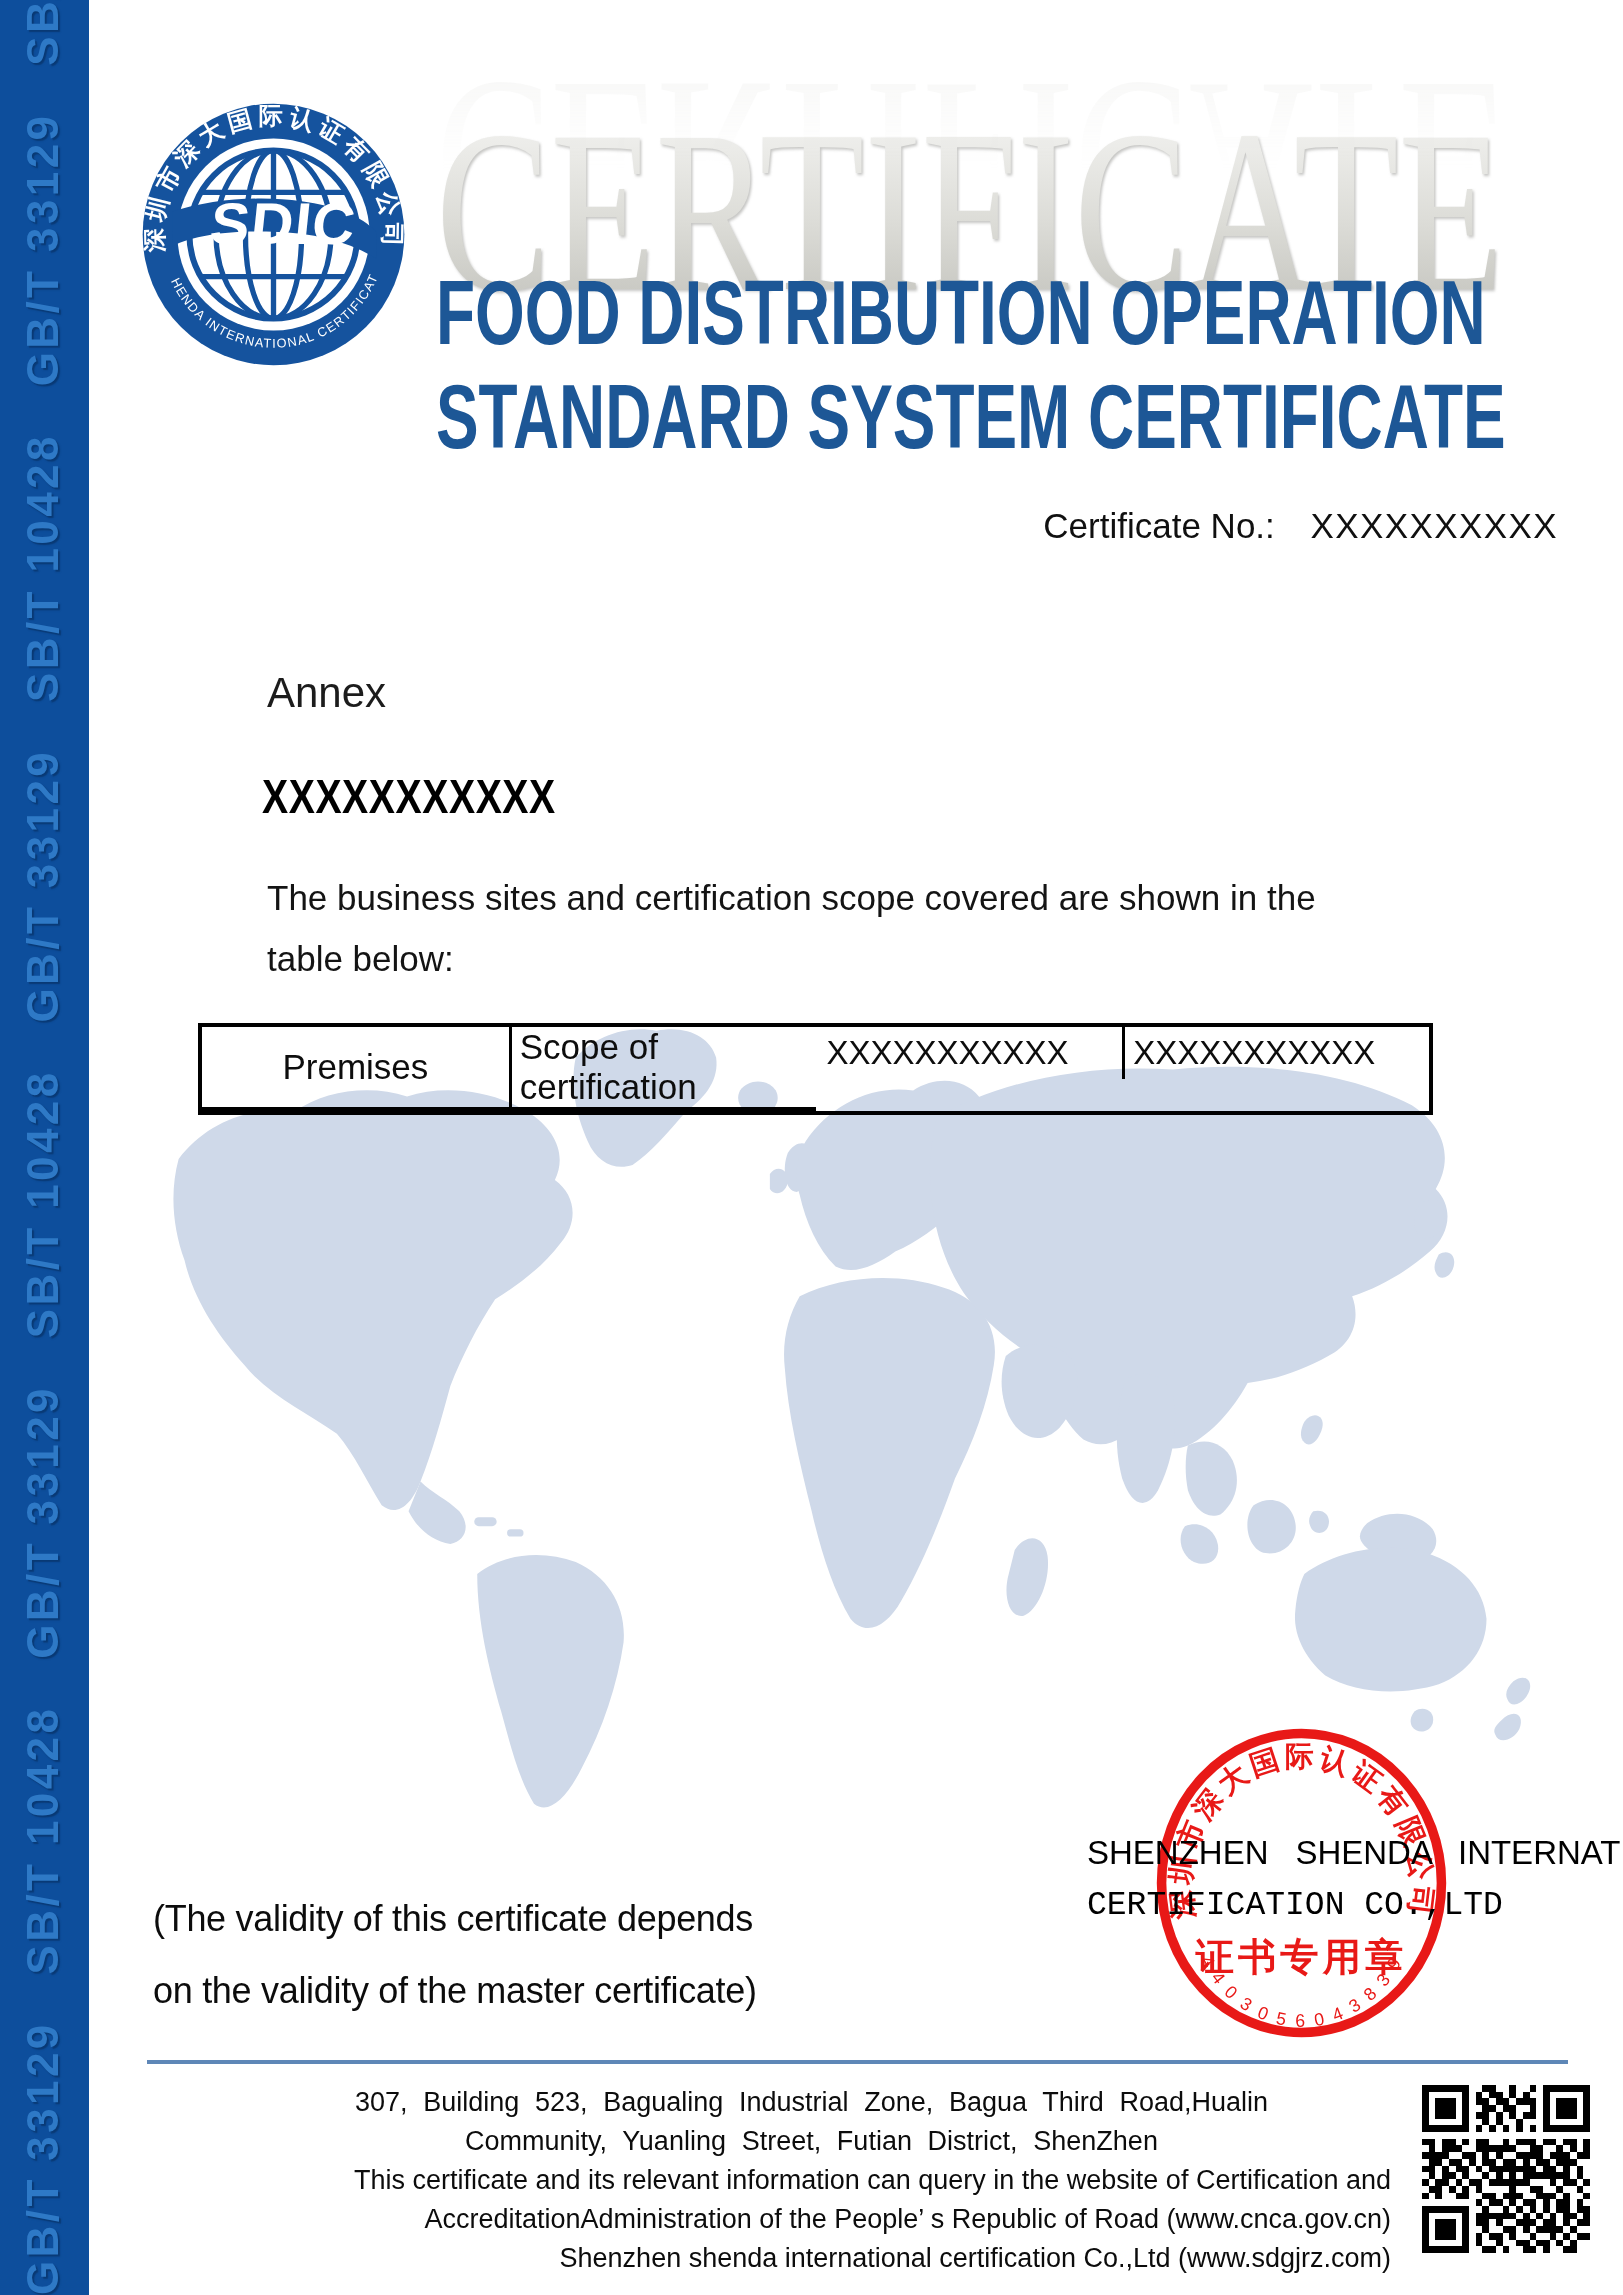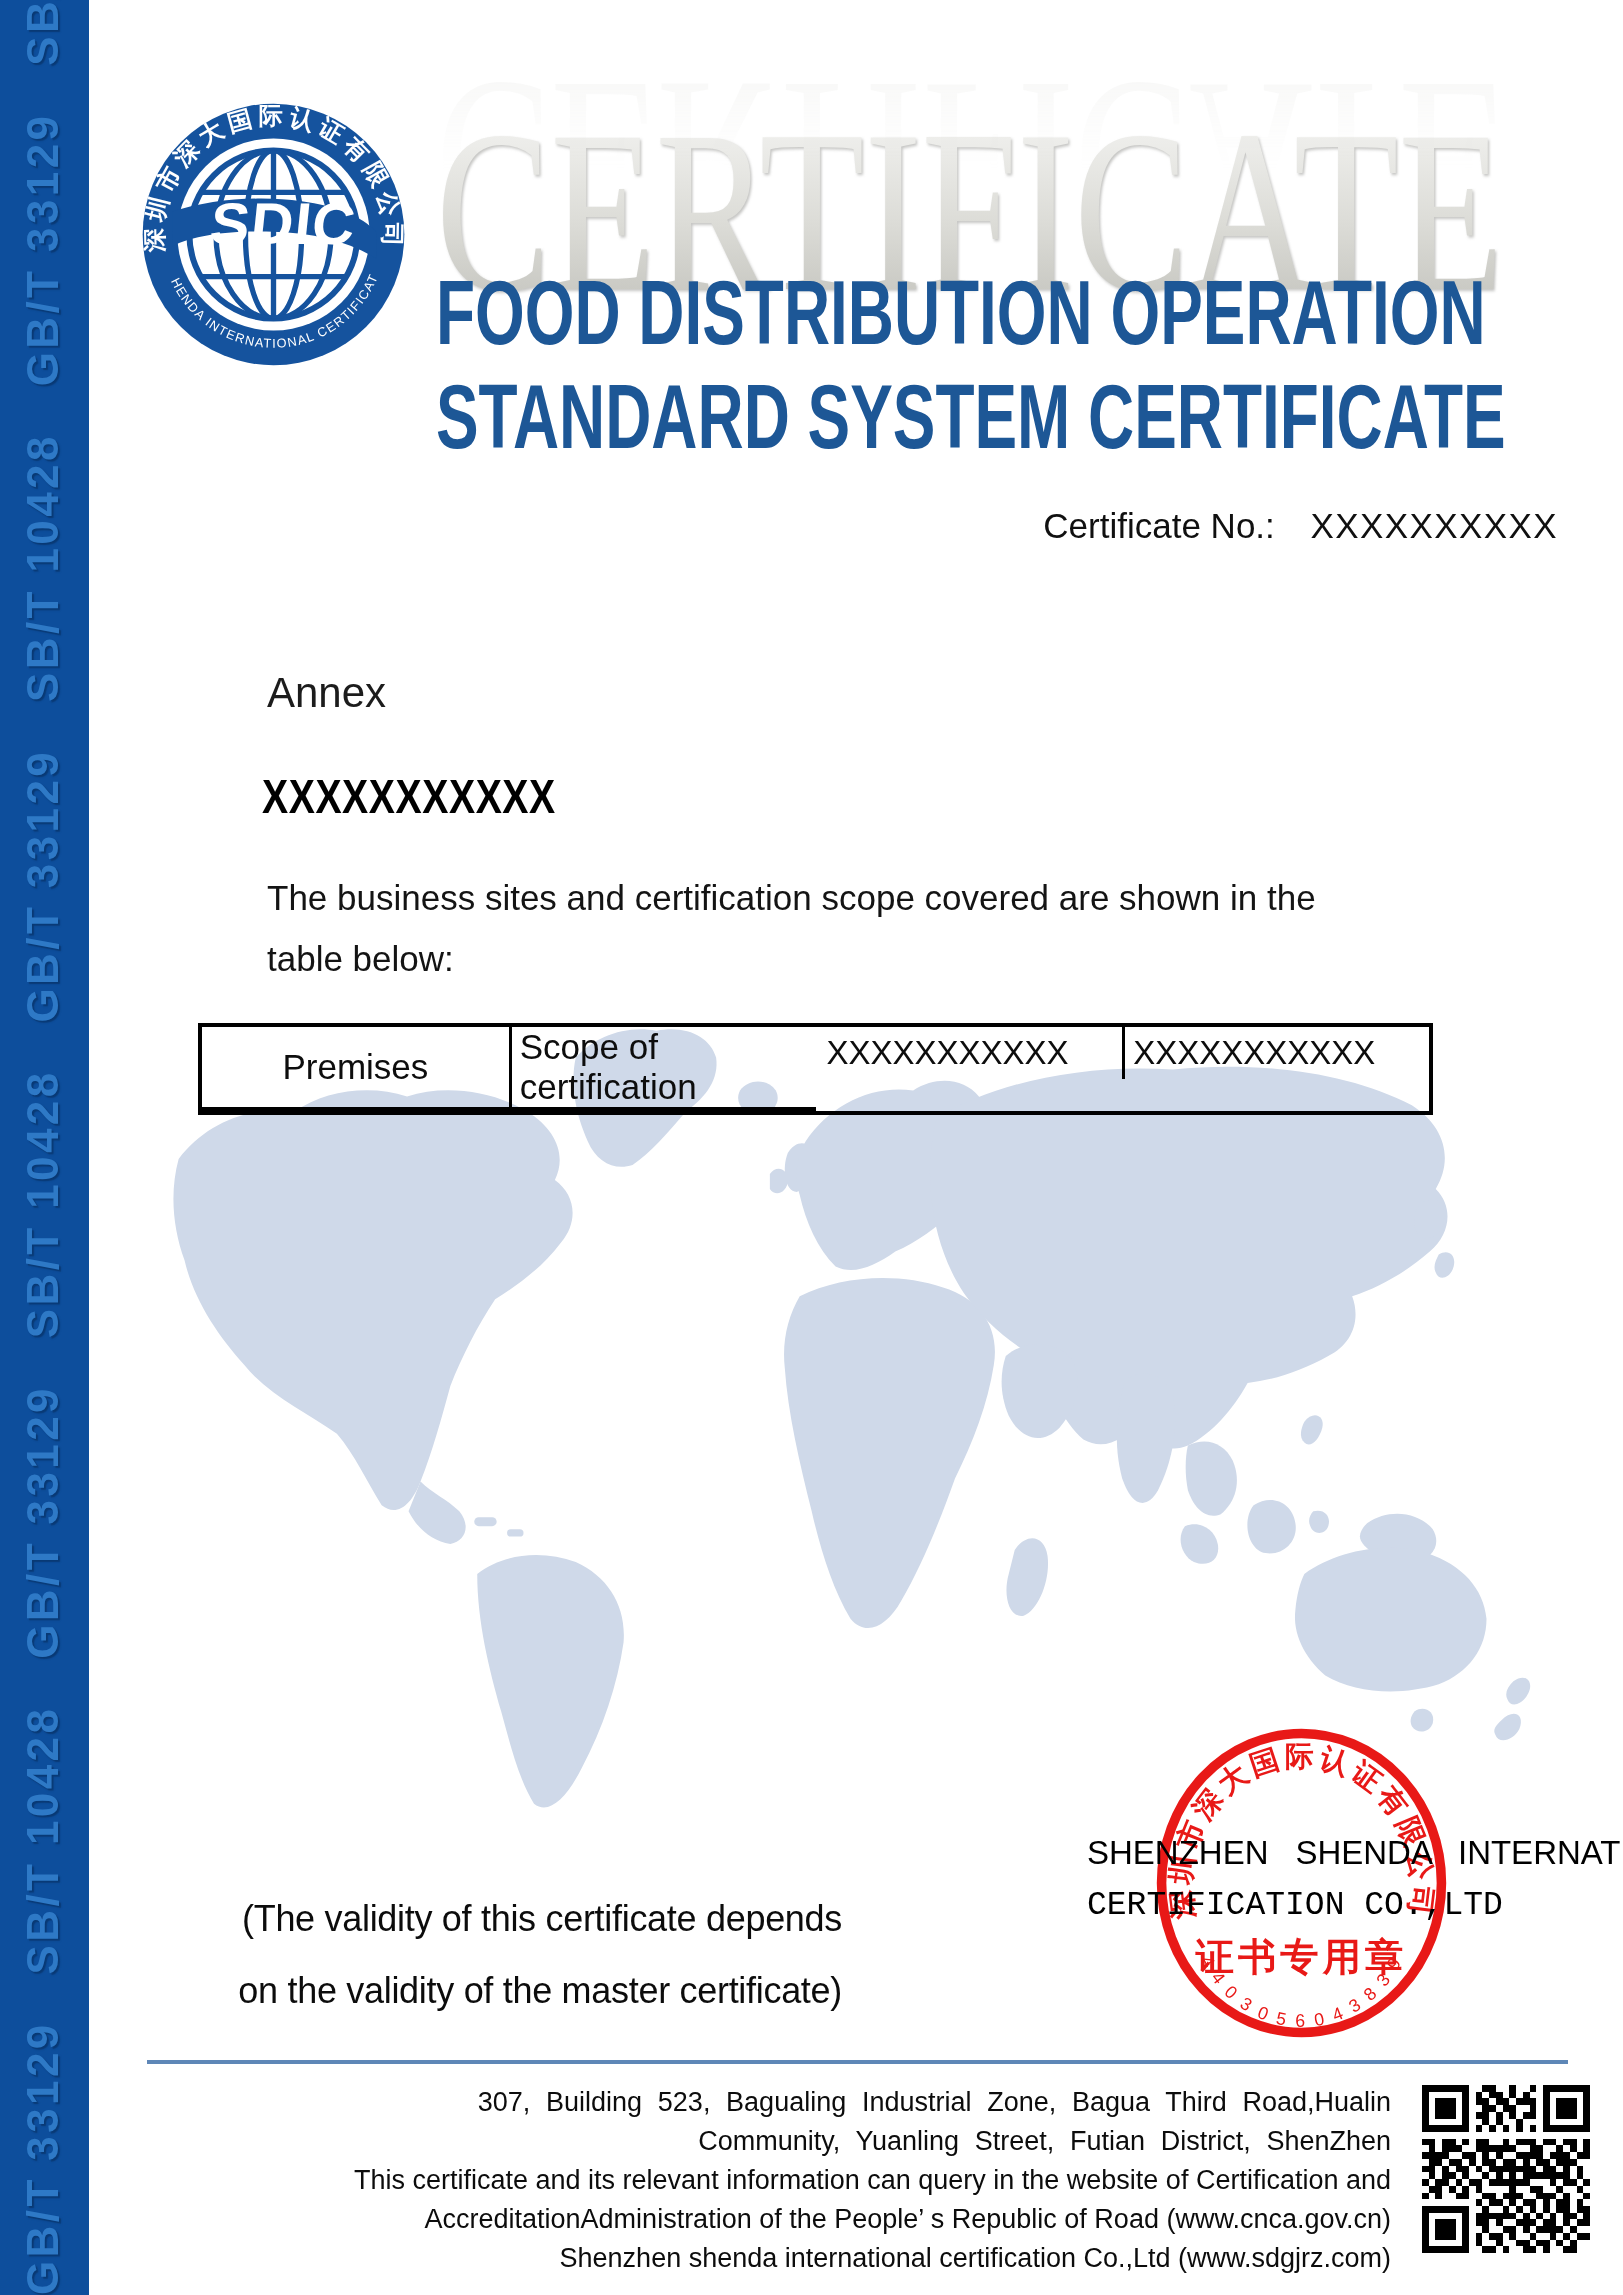--- a/index.html
+++ b/index.html
@@ -68,30 +68,30 @@
     font-size:33px;color:#0d0d0d;letter-spacing:0;
   }
   .cert-table .col2{border-left:3.4px solid #000;padding-left:8px;}
   
   .stamp{position:absolute;left:1154px;top:1726px;width:295px;height:314px;z-index:6;opacity:.96;}
   
   .company{position:absolute;left:1087px;top:1826px;width:491px;z-index:7;color:#000;}
   .company .l1{font-size:33px;word-spacing:17.7px;line-height:53px;white-space:nowrap;}
   .company .l2{font-size:33px;line-height:53px;white-space:nowrap;font-family:Liberation Mono, monospace;}
   .validity{
-    position:absolute;left:153px;top:1883px;width:689px;text-align:right;z-index:5;
+    position:absolute;left:153px;top:1883px;width:689px;text-align:left;z-index:5;
     font-size:36px;color:#0c0c0c;line-height:72px;letter-spacing:-0.3px;
   }
   
   .footer-divider{position:absolute;left:147px;top:2060px;width:1421px;height:4.1px;background:#5e87b7;z-index:5;}
   .footer{
     position:absolute;left:232px;top:2083px;width:1159px;text-align:right;z-index:5;
     font-size:27px;line-height:39px;color:#0c0c0c;
   }
-  .footer .jst{word-spacing:8.2px;}
+  .footer .jst{word-spacing:8.2px;text-align:center;}
   .qr{position:absolute;left:1422px;top:2085px;width:168px;height:168px;z-index:5;}
 </style>
 </head>
 <body>
 
 <div class="page">
 
   <div class="side-strip">
     <div class="strip-text">GB/T 33129   SB/T 10428   GB/T 33129   SB/T 10428   GB/T 33129   SB/T 10428   GB/T 33129   SB/T 10428</div>
   </div>

